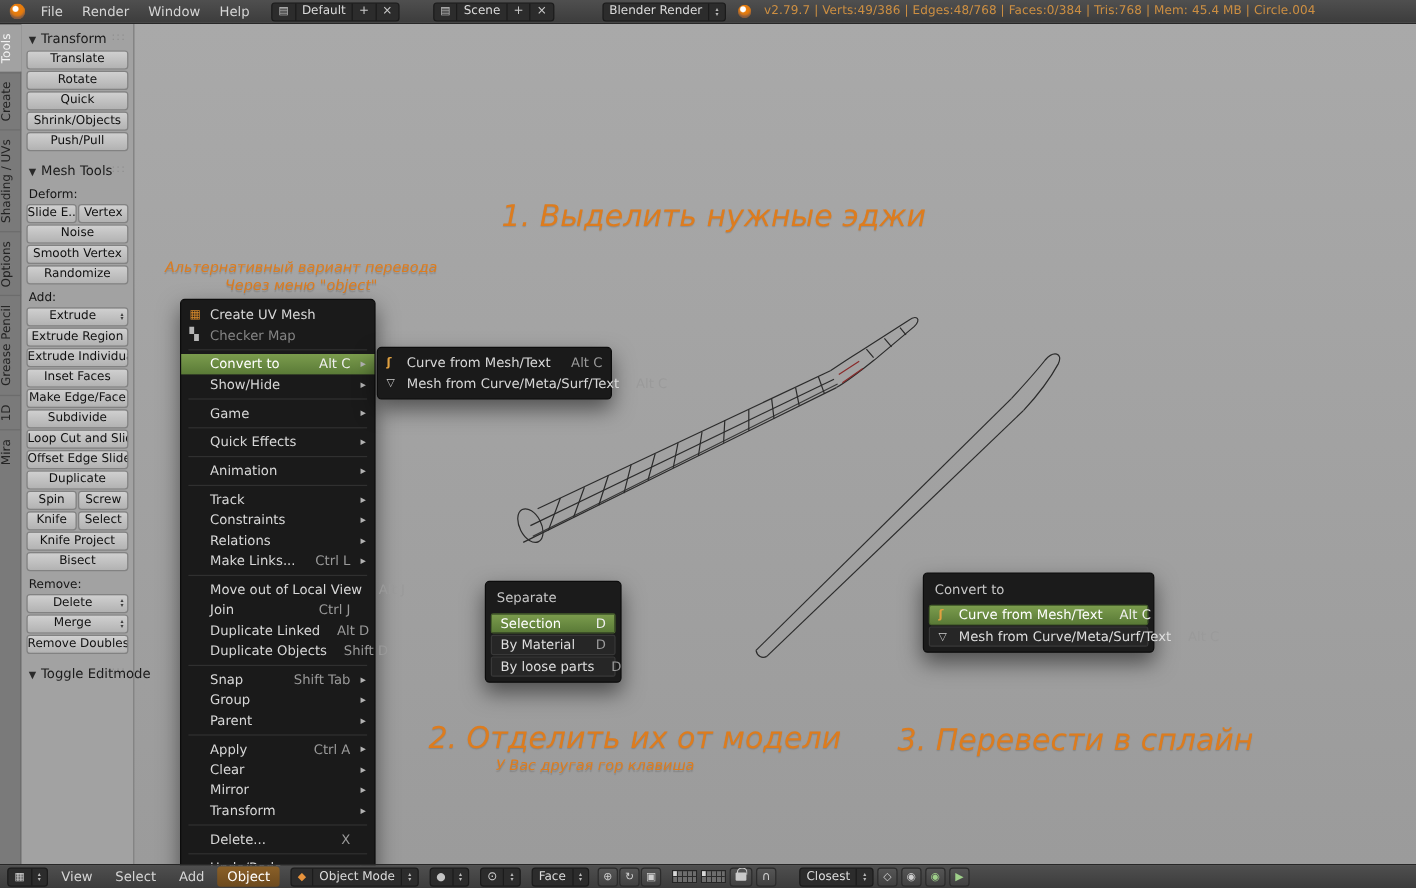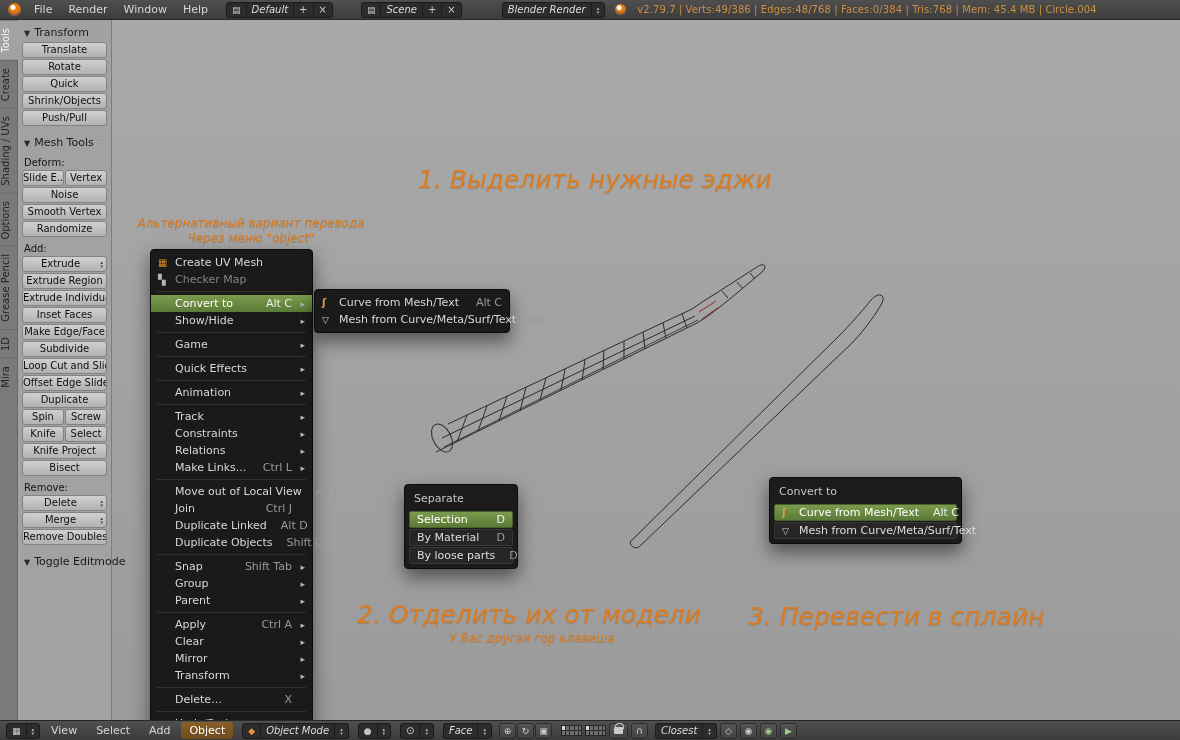--- a/index.html
+++ b/index.html
@@ -7,21 +7,21 @@
   #app{position:relative;width:1180px;height:740px;background:#9f9f9f;}
 
   
   .bar{position:absolute;left:0;right:0;height:20px;background:linear-gradient(#4f4f4f,#3c3c3c);
        display:flex;align-items:center;padding:0 6px;font-size:11px;color:#d6d6d6;z-index:40;}
   #top-bar{top:0;border-bottom:1px solid #272727;}
   #bottom-bar{bottom:0;border-top:1px solid #272727;gap:3px;}
   .hdr-menu{padding:2px 8px;border-radius:3px;white-space:nowrap;}
   .hdr-menu.active{background:linear-gradient(#8a6028,#6d4a1e);color:#fff;}
   .hdr-field{display:flex;align-items:flex-start;height:16px;background:#2c2c2c;border:1px solid #1b1b1b;
-             border-radius:3px;color:#dcdcdc;font-size:10px;margin-left:6px;white-space:nowrap;font-style:italic;}
+             border-radius:3px;color:#dcdcdc;font-size:10px;margin-left:6px;white-space:nowrap;}
   .hdr-field .seg{padding:0 5px;height:100%;display:flex;align-items:center;}
   .hdr-field .seg+.seg{border-left:1px solid #1b1b1b;}
   .i-dd::before{content:"▴\A▾";white-space:pre;font-size:5px;line-height:4px;display:block;color:#b9b9b9;}
   .i-browse::before{content:"▤";font-size:9px;color:#c9c9c9;}
   .i-plus::before{content:"+";font-size:10px;color:#c9c9c9;}
   .i-x::before{content:"×";font-size:10px;color:#c9c9c9;}
   .logo{width:13px;height:13px;border-radius:50%;margin:0 5px 0 2px;flex:none;
         background:radial-gradient(circle at 38% 34%, #ffffff 0 2px, rgba(255,255,255,0) 3px), #e87d0d;
         box-shadow:inset 0 -2px 2px rgba(40,60,120,.55);}
   .logo.small{width:11px;height:11px;margin-left:10px;}
@@ -81,21 +81,21 @@
   #viewport{position:absolute;left:112px;top:20px;right:0;bottom:20px;
             background:linear-gradient(#a9a9a9,#9b9b9b);z-index:1;}
   #wiresvg{position:absolute;left:0;top:0;width:1180px;height:740px;z-index:5;pointer-events:none;}
 
   
   .anno{position:absolute;color:#dd7c1e;z-index:6;white-space:nowrap;
         text-shadow:0 1px 1px rgba(0,0,0,.15);font-style:italic;}
   #anno-step1{left:418px;top:165px;font-size:25px;}
   #anno-alt{left:134px;top:216px;width:234px;font-size:12px;line-height:15px;text-align:center;white-space:normal;}
   #anno-step2{left:357px;top:600px;font-size:25px;}
-  #anno-step2sub{left:373px;top:631px;width:318px;font-size:12px;text-align:center;}
+  #anno-step2sub{left:337px;top:631px;width:318px;font-size:12px;text-align:center;}
   #anno-step3{left:748px;top:602px;font-size:25px;}
 
   
   .dmenu{position:absolute;background:#1a1a1a;border:1px solid #0c0c0c;border-radius:4px;
          box-shadow:0 8px 18px rgba(0,0,0,.5);padding:4px 0;z-index:30;font-size:11px;color:#d8d8d8;}
   .dm-item{display:flex;align-items:center;height:17px;padding:0 7px 0 7px;}
   .dm-icon{width:17px;flex:none;font-size:10px;display:flex;align-items:center;}
   .i-uv::before{content:"▦";color:#d98a2b;}
   .i-checker::before{content:"▚";color:#b5b5b5;}
   .i-curve::before{content:"ʃ";color:#e0a040;font-weight:bold;}
@@ -473,21 +473,21 @@
       <span class="ico-btn i-scale"></span>
     </div>
     <div class="layers">
       <span class="lgrid"></span>
       <span class="lgrid"></span>
     </div>
     <span class="ico-btn lockwrap">
         <span class="lock"></span>
       </span>
     <span class="ico-btn i-magnet"></span>
-    <div class="hdr-field" style="margin-left:4px;">
+    <div class="hdr-field" style="margin-left:16px;">
       <span class="seg">Closest</span>
       <span class="seg i-dd"></span>
     </div>
     <span class="ico-btn i-snapel"></span>
     <span class="ico-btn i-prop"></span>
     <span class="ico-btn i-render-still"></span>
     <span class="ico-btn i-render-anim"></span>
   </footer>
 
 </div>

